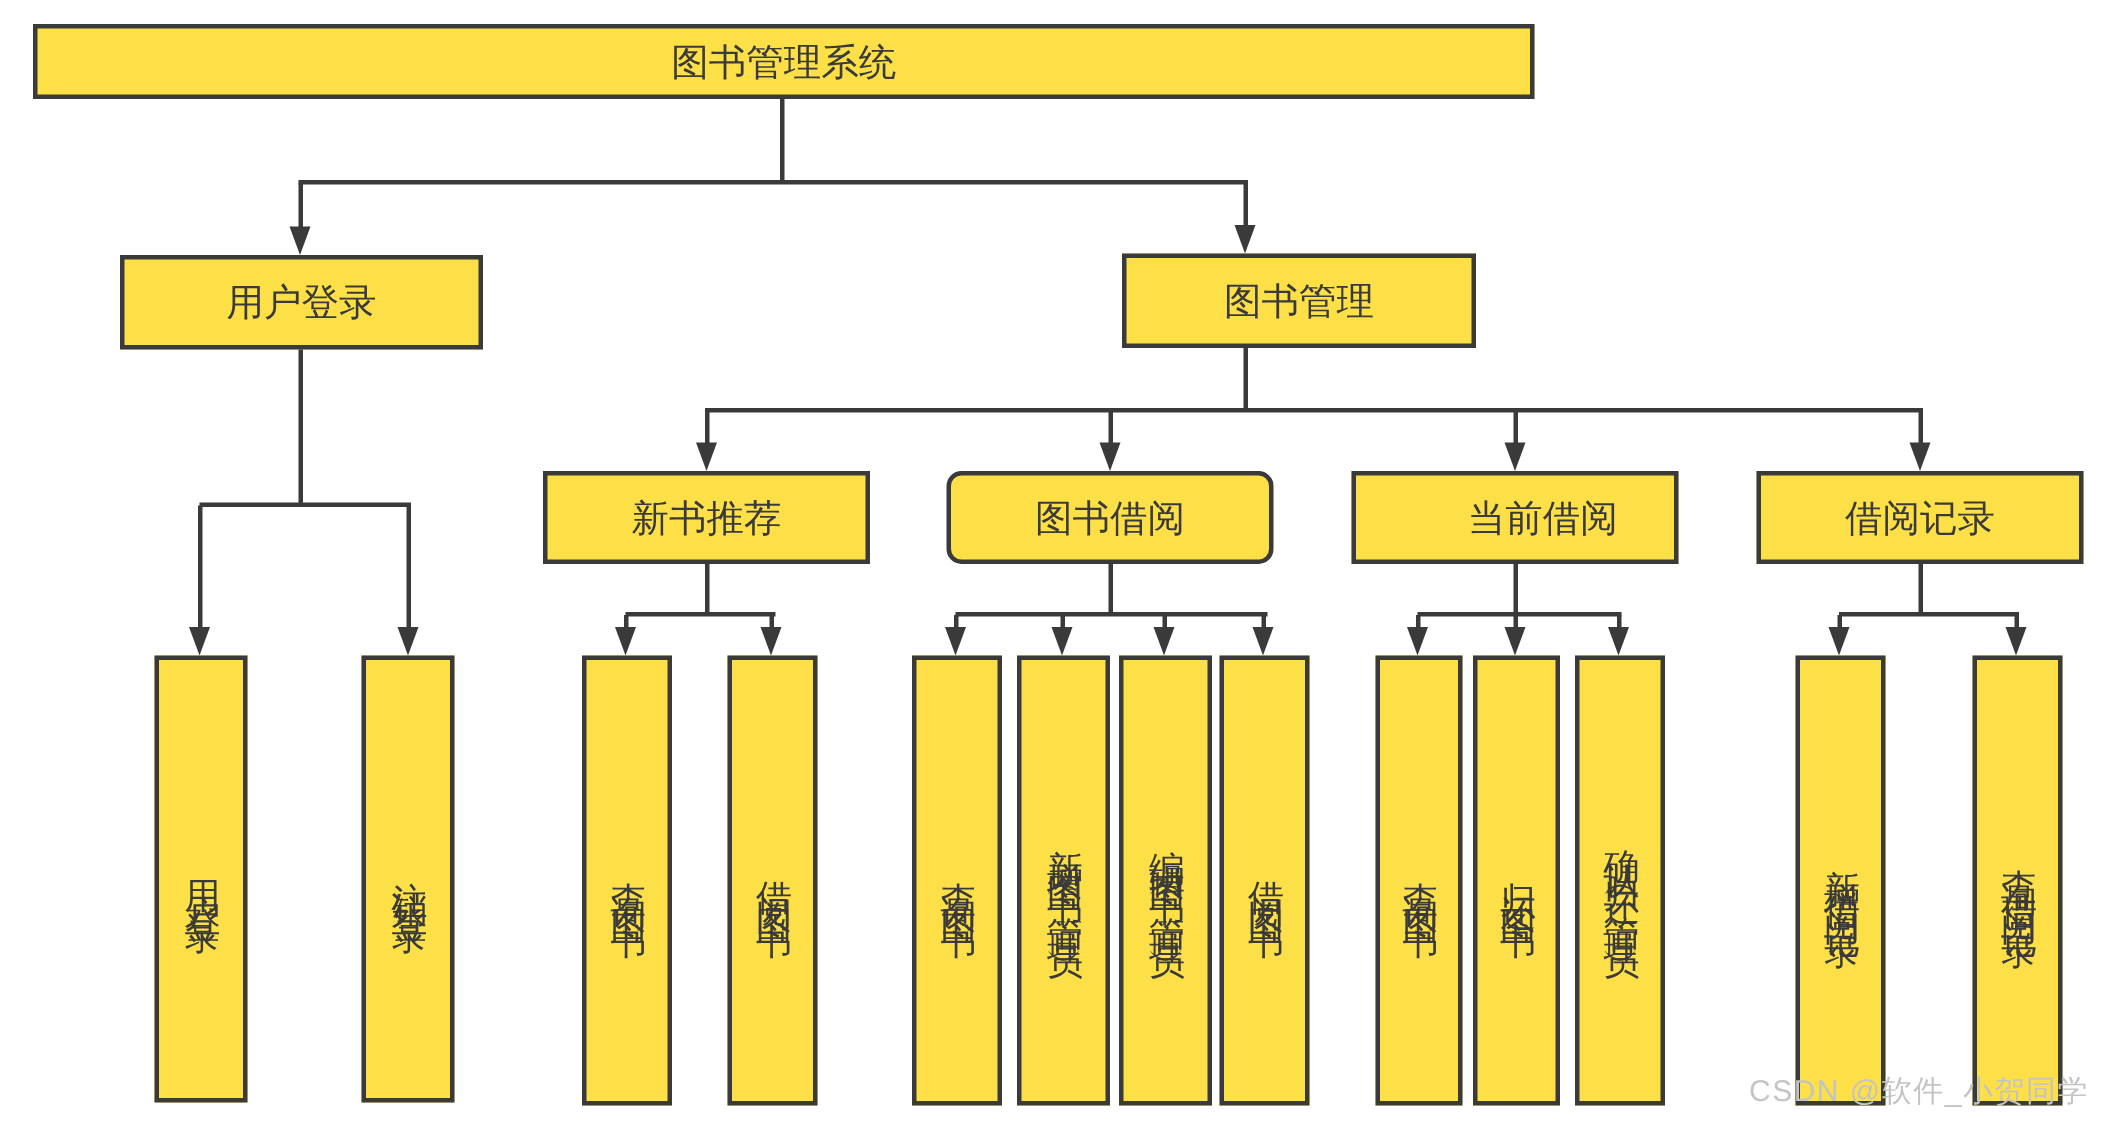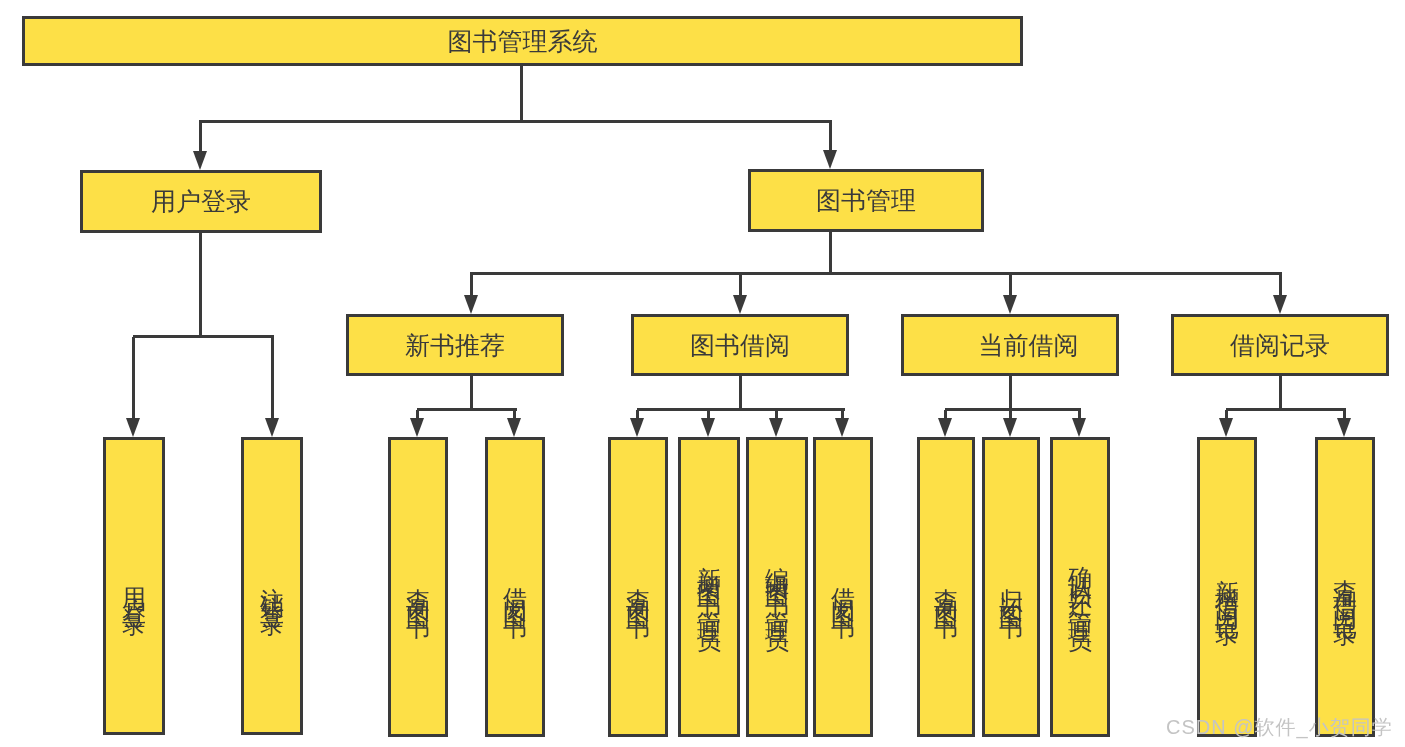--- a/index.html
+++ b/index.html
@@ -40,24 +40,24 @@
     <span>图书管理系统</span>
   </div>
 
   <div class="box" style="left:80px;top:170px;width:242px;height:63px;">
     <span>用户登录</span>
   </div>
   <div class="box" style="left:748px;top:169px;width:236px;height:63px;">
     <span>图书管理</span>
   </div>
 
-  <div class="box" style="left:346px;top:314px;width:218px;height:62px;">
+  <div class="box" style="left:362px;top:314px;width:218px;height:62px;">
     <span>新书推荐</span>
   </div>
-  <div class="box" style="left:631px;top:314px;width:218px;height:62px;">
+  <div class="box" style="left:631px;top:314px;width:218px;height:62px;border-radius:10px;">
     <span>图书借阅</span>
   </div>
   <div class="box" style="left:901px;top:314px;width:218px;height:62px;padding-left:37px;">
     <span>当前借阅</span>
   </div>
   <div class="box" style="left:1171px;top:314px;width:218px;height:62px;">
     <span>借阅记录</span>
   </div>
 
   <div class="box leafbox" style="left:103px;top:437px;width:62px;height:298px;">

